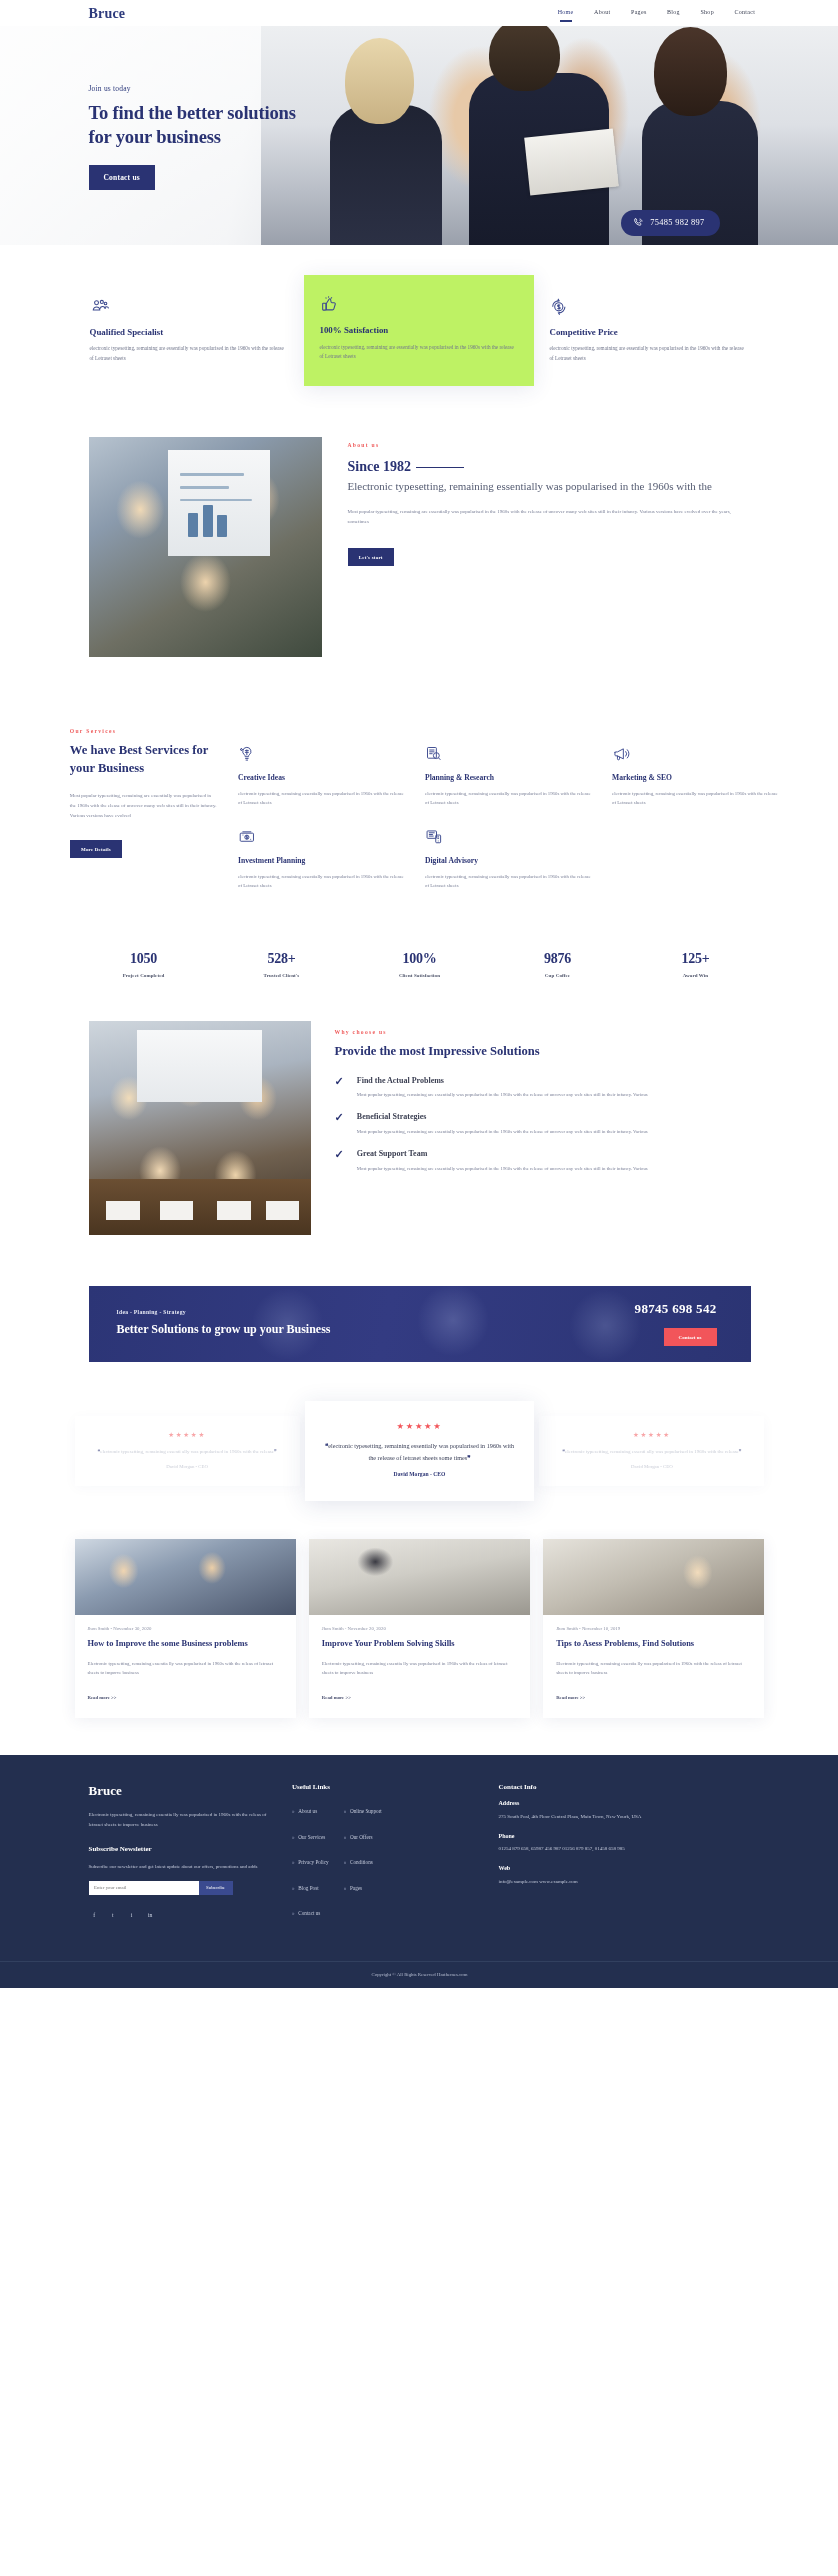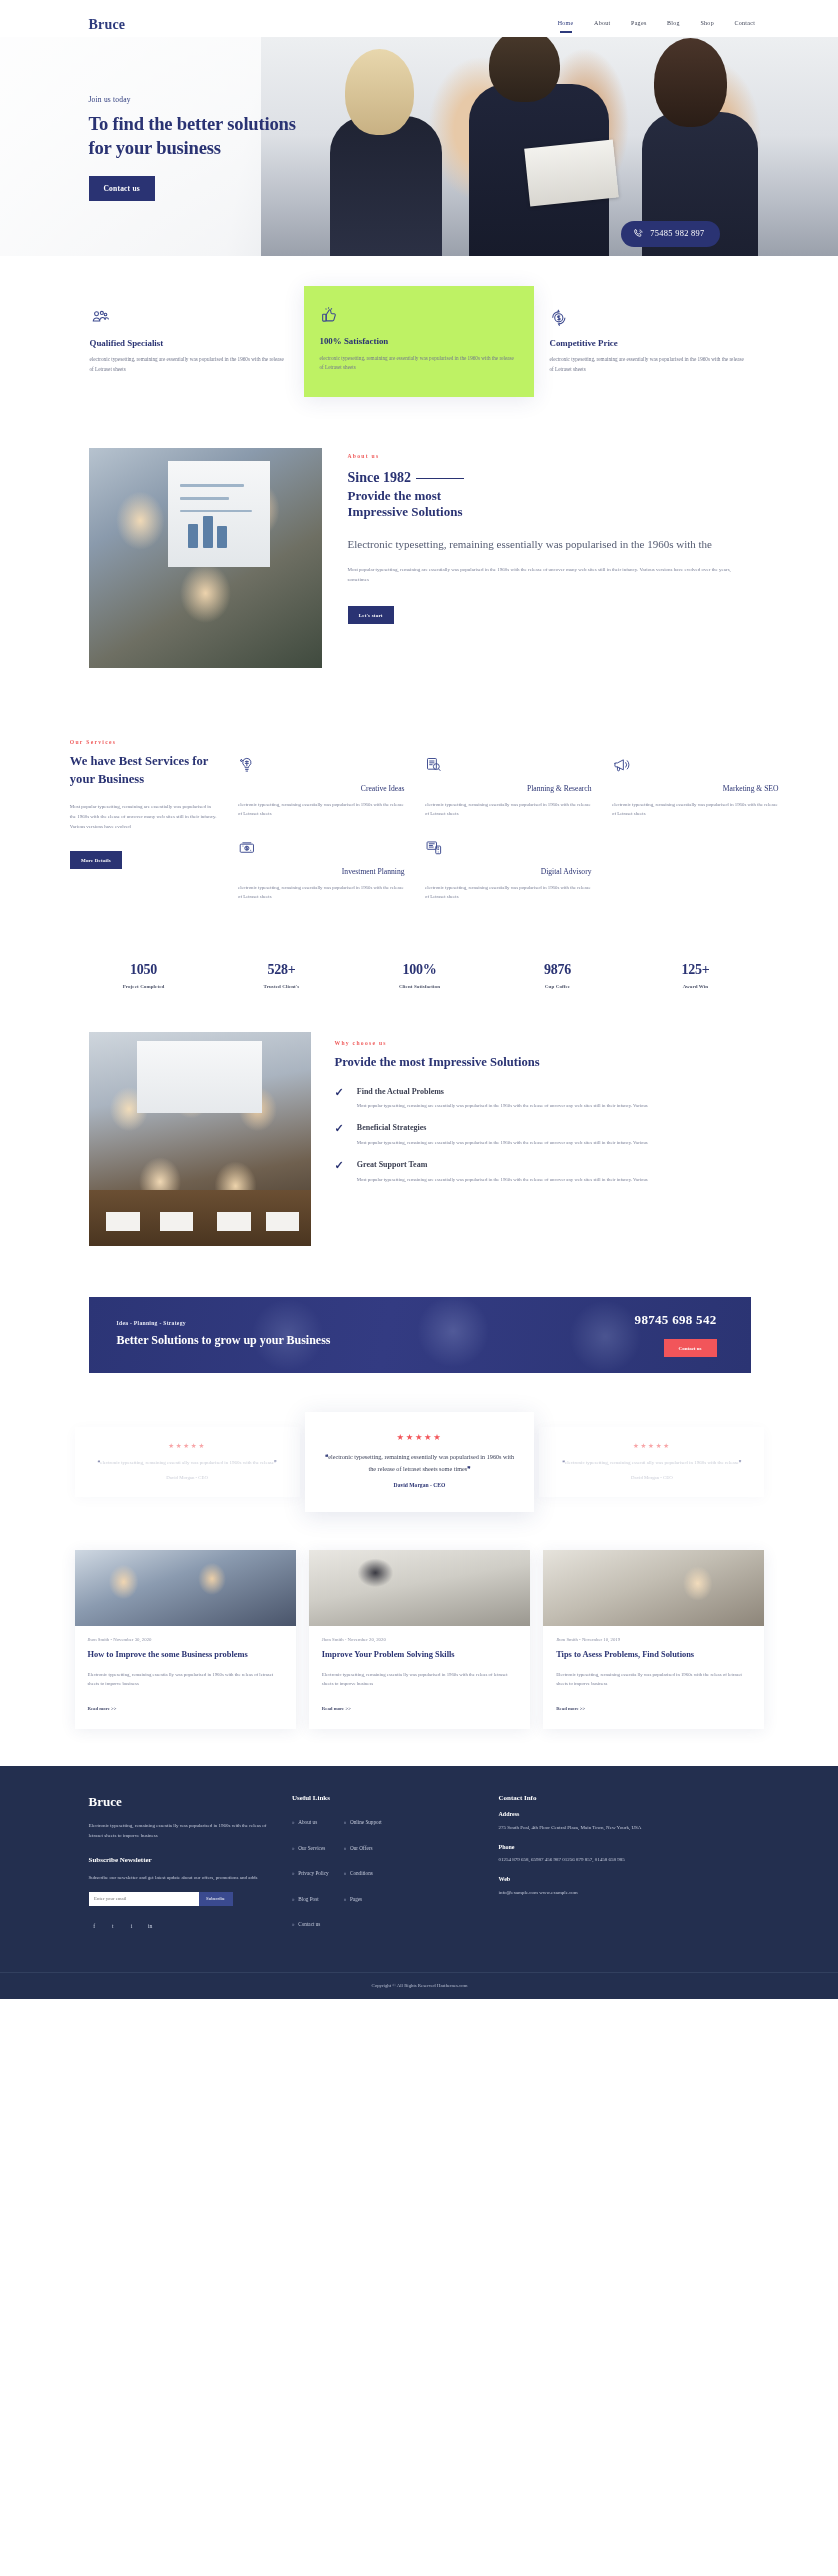--- a/index.html
+++ b/index.html
@@ -3,21 +3,21 @@
 <meta charset="utf-8">
 <style>
   * { margin:0; padding:0; box-sizing:border-box; }
   html,body { width:839px; }
   body {
     font-family: "Liberation Serif", serif;
     background:#ffffff;
     color:#2a3356;
     -webkit-font-smoothing:antialiased;
   }
-  .wrap { width:839px; margin:12px auto; position:relative; }
+  .wrap { width:839px; margin:1px auto; position:relative; }
 
   
   .header {
     height:25px; background:#fff; display:flex; align-items:center;
     position:relative; z-index:30;
   }
   .header-inner { width:690px; margin:0 auto; display:flex; align-items:center; }
   .logo {
     font-family:"Liberation Serif", serif; font-weight:700;
     font-size:14px; color:#2d3a7c; letter-spacing:0.2px; margin-left:14px;
@@ -143,21 +143,21 @@
   .services-left h2 { font-size:12.6px; font-weight:700; color:#2a3373; line-height:1.42; margin-bottom:13px; }
   .services-left p { font-size:5px; line-height:2.0; color:#7b8098; margin-bottom:17px; }
   .btn-small {
     display:inline-block; background:#2a3373; color:#fff; border:none;
     font-family:"Liberation Serif", serif; font-size:5px; font-weight:700;
     padding:6.5px 11.2px; letter-spacing:0.2px; cursor:pointer;
   }
   .services-grid { flex:1; display:grid; grid-template-columns:repeat(3,1fr); gap:20.5px 20.5px; padding-top:17px; }
   .svc .sicon { color:#3d4a8f; height:18.6px; margin-bottom:9.3px; }
   .svc .sicon svg { width:17.7px; height:17.7px; display:block; }
-  .svc h4 { font-size:7.6px; font-weight:400; color:#2a3373; margin-bottom:7.5px;text-align:right; }
+  .svc h4 { font-size:7.6px; font-weight:700; color:#2a3373; margin-bottom:7.5px; }
   .svc p { font-size:4.8px; line-height:1.9; color:#7b8098; }
 
   
   .stats { padding:24px 0 28px; }
   .stats-row { width:690px; margin:0 auto; display:flex; }
   .stat { flex:1; text-align:center; }
   .stat .num { font-size:14px; font-weight:700; color:#2a3373; margin-bottom:5.6px; letter-spacing:-0.2px; }
   .stat .lbl { font-size:5px; color:#4c5268; font-weight:700; letter-spacing:0.1px; }
 
   
@@ -387,24 +387,20 @@
             <i></i>
             <i></i>
             <i></i>
           </div>
       </div>
       <div class="about-body">
         <div class="label-red">About us</div>
         <div class="about-h1">
           <span>Since 1982</span><span class="rule"></span>
         </div>
-        <div class="about-h2">
-          <span>Provide the most</span><br>
-          <span>Impressive Solutions</span>
-        </div>
         <div class="about-lead">Electronic typesetting, remaining essentially was popularised in the 1960s with the</div>
         <div class="about-sub">Most popular typesetting, remaining are essentially was popularised in the 1960s with the release of uncover many web sites still in their infancy. Various versions have evolved over the years, sometimes</div>
         <button class="btn-small">Let's start</button>
       </div>
     </div>
   </div>
 
   <div class="services">
     <div class="services-row">
       <div class="services-left">

